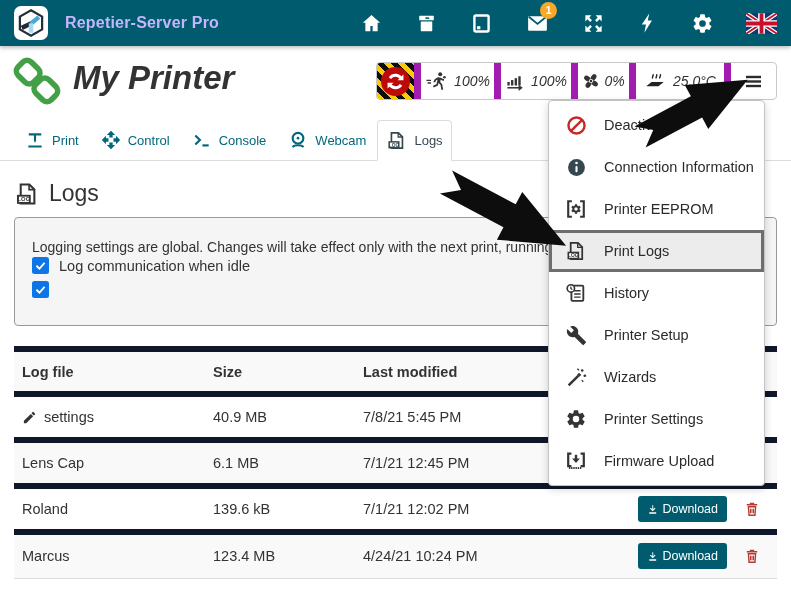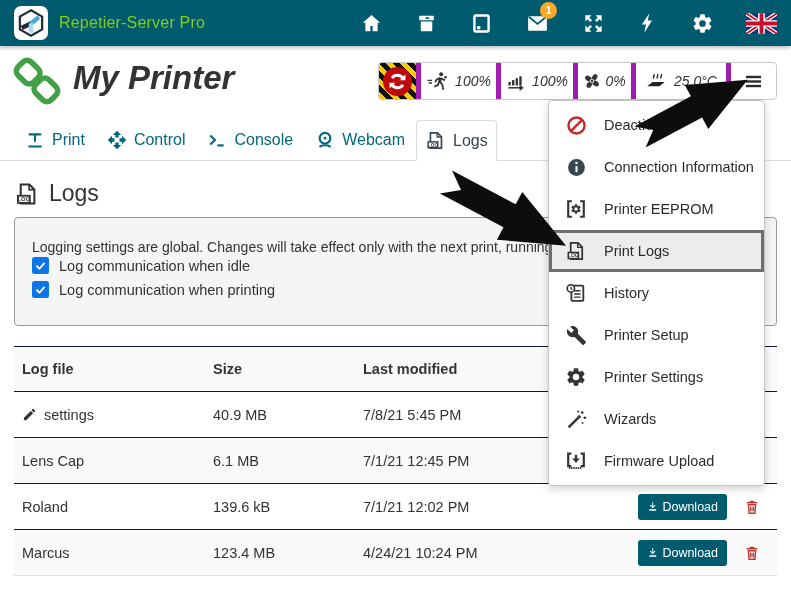--- a/index.html
+++ b/index.html
@@ -5,50 +5,50 @@
   * { margin:0; padding:0; box-sizing:border-box; }
   html,body { width:791px; height:600px; overflow:hidden; background:#fff;
     font-family:"Liberation Sans",sans-serif; color:#343334; }
   .page { position:relative; width:791px; height:600px; }
 
   
   .topbar { position:absolute; top:0; left:0; right:0; height:46px; background:#005b6e;
     display:flex; align-items:center; padding:0 14px; box-shadow:0 2px 4px rgba(0,0,0,.25); z-index:5; }
   .logo-badge { width:34px; height:34px; background:#fff; border-radius:7px; display:flex;
     align-items:center; justify-content:center; }
-  .app-title { color:#84cc16; font-size:16px; font-weight:400; margin-left:11px; letter-spacing:.2px; }
+  .app-title { color:#c4b5fd; font-size:16px; font-weight:700; margin-left:17px; letter-spacing:.2px; }
   .nav-icons { margin-left:auto; display:flex; align-items:center; gap:32px; }
   .nav-icons a { position:relative; display:flex; }
   .nav-icons svg { display:block; }
   .badge { position:absolute; top:-9px; right:-7px; min-width:17px; height:17px; border-radius:9px;
     background:#f9a825; color:#fff; font-size:11px; font-weight:700; display:flex;
     align-items:center; justify-content:center; padding:0 4px; }
 
   
   .phead { position:absolute; top:46px; left:0; right:0; height:74px; background:#fff;font-style:italic; }
   .link-icon { position:absolute; left:12px; top:10px; }
   .printer-name { position:absolute; left:73px; top:13px; font-size:33px; font-weight:600; color:#343334; }
   .statusbar { position:absolute; top:16px; right:14px; height:38px; display:flex; align-items:stretch;
     border:1px solid #c8c8c8; border-radius:4px; background:#fff; }
   .chip { display:flex; align-items:center; justify-content:center; gap:7px; flex:none;
-    border-left:5px solid #a21caf; font-size:14px; color:#343334; white-space:nowrap; }
+    border-left:7px solid #a21caf; font-size:14px; color:#343334; white-space:nowrap; }
   .chip:first-child { border-left:none; padding:0; }
   .chip.c-speed { width:80px; } .chip.c-flow { width:77px; } .chip.c-fan { width:58px; }
   .chip.c-ext { width:95px; } .chip.c-bed { width:95px; }
   .estop { width:37px; height:100%; border-radius:3px 0 0 3px;
     background:repeating-linear-gradient(45deg,#fcca00 0 5px,#0d0d0d 5px 10px);
     display:flex; align-items:center; justify-content:center; }
   .estop-circle { width:29px; height:29px; border-radius:50%; background:#be0909;
     display:flex; align-items:center; justify-content:center; }
   .burger { padding:0 13px; }
 
   
   .tabbar { position:absolute; top:120px; left:0; right:0; height:41px; display:flex;
     align-items:stretch; padding-left:14px; border-bottom:1px solid #dcdcdc; }
-  .tab { display:flex; align-items:center; gap:7px; padding:0 11px; font-size:16px;
+  .tab { display:flex; align-items:center; gap:7px; padding:0 11px; font-size:13px;
     color:#00687d; cursor:pointer; }
   .tab.active { background:#fff; border:1px solid #dcdcdc; border-bottom:1px solid #fff;
     border-radius:4px 4px 0 0; margin-bottom:-1px; color:#37474f; padding:0 8px; }
 
   
   .content { position:absolute; top:161px; left:14px; right:14px; }
   .section-head { margin-top:19px; display:flex; align-items:center; gap:9px;
     font-size:23px; font-weight:500; color:#343334; }
   .notice-box { margin-top:10px; background:#f5f5f5; border:1px solid #999; border-radius:4px;
     padding:21px 17px 27px; }
@@ -56,21 +56,21 @@
   .cb-row { display:flex; align-items:center; gap:10px; margin-top:7px; font-size:14.5px; }
   .notice-text + .cb-row { margin-top:2px; }
   .checkbox { width:17px; height:17px; border-radius:2.5px; background:#0c76e8; display:flex;
     align-items:center; justify-content:center; flex:none; }
 
   
   table { width:100%; border-collapse:collapse; margin-top:20px; table-layout:fixed; }
   thead tr { background:#f9f9f9; }
   th { text-align:left; font-size:14.5px; font-weight:700; padding:0 0 0 8px; height:45px; }
   td { font-size:14.5px; padding:0 0 0 8px; height:46px; }
-  tr { border-top:1px solid #0f172a; }
+  tr { border-top:6px solid #0f172a; }
   tbody tr:last-child { border-bottom:1px solid #ddd; }
   tbody tr:nth-child(even) { background:#f9f9f9; }
   .col1 { width:191px; } .col2 { width:150px; } .col3 { width:190px; }
   .actions { display:flex; align-items:center; justify-content:flex-end; gap:16px; padding-right:16px; }
   .dl-btn { background:#005b6e; color:#fff; border:none; border-radius:3px; height:26px;
     padding:0 9px; font-size:12.5px; font-family:inherit; display:flex; align-items:center; gap:4px; }
   .dl-btn svg { width:11px; height:11px; }
   .name-cell { display:flex; align-items:center; gap:7px; }
 
   
@@ -292,21 +292,20 @@
             </svg>
         </span>
         <span>Log communication when idle</span>
       </div>
       <div class="cb-row">
         <span class="checkbox">
           <svg width="13" height="13" viewBox="0 0 24 24">
               <path d="M4.5 12.5 10 18 19.5 7" fill="none" stroke="#fff" stroke-width="3.4"></path>
             </svg>
         </span>
-        <span>Log communication when printing</span>
       </div>
     </div>
 
     <table>
       <thead>
         <tr>
           <th class="col1">Log file</th>
           <th class="col2">Size</th>
           <th class="col3">Last modified</th>
           <th></th>
@@ -469,35 +468,35 @@
     <div class="menu-item">
       <span class="mi-icon">
           <svg width="21" height="21" viewBox="0 0 24 24" fill="#343434">
         <path d="M22.7 19 13.6 9.9c.9-2.3.4-5-1.5-6.9-2-2-5-2.4-7.4-1.3L9 6 6 9 1.6 4.7C.4 7.1.9 10.1 2.9 12.1c1.9 1.9 4.6 2.4 6.9 1.5l9.1 9.1c.4.4 1 .4 1.4 0l2.3-2.3c.5-.4.5-1 .1-1.4z"></path>
       </svg>
         </span>
       <span>Printer Setup</span>
     </div>
     <div class="menu-item">
       <span class="mi-icon">
-          <svg width="22" height="22" viewBox="0 0 24 24" color="#343434">
-            <use href="#i-gear"></use>
-          </svg>
-        </span>
-      <span>Printer Settings</span>
-    </div>
-    <div class="menu-item">
-      <span class="mi-icon">
           <svg width="21" height="21" viewBox="0 0 24 24">
         <path d="M3 21 14.5 9.5" stroke="#343434" stroke-width="2.8"></path>
         <path d="M14 7.5l2.5 2.5" stroke="#343434" stroke-width="2.8"></path>
         <path d="M18.5 2.5v3M17 4h3M21.5 8.5v3M20 10h3M18 15l1.8 1.8M13 2l1.8 1.8" stroke="#343434" stroke-width="1.5"></path>
       </svg>
         </span>
       <span>Wizards</span>
+    </div>
+    <div class="menu-item">
+      <span class="mi-icon">
+          <svg width="22" height="22" viewBox="0 0 24 24" color="#343434">
+            <use href="#i-gear"></use>
+          </svg>
+        </span>
+      <span>Printer Settings</span>
     </div>
     <div class="menu-item">
       <span class="mi-icon">
           <svg width="22" height="22" viewBox="0 0 24 24">
         <path d="M7 4H3.5v13.5H7M17 4h3.5v13.5H17" fill="none" stroke="#343434" stroke-width="2.4"></path>
         <path d="M12 5.2v5.8" stroke="#343434" stroke-width="2.6"></path>
         <path d="M7.8 9.2h8.4L12 14.2z" fill="#343434"></path>
         <path d="M5 18.5v2.3M7.4 18.5v2.3M9.8 18.5v2.3M12.2 18.5v2.3M14.6 18.5v2.3M17 18.5v2.3" stroke="#343434" stroke-width="1.5"></path>
       </svg>
         </span>

